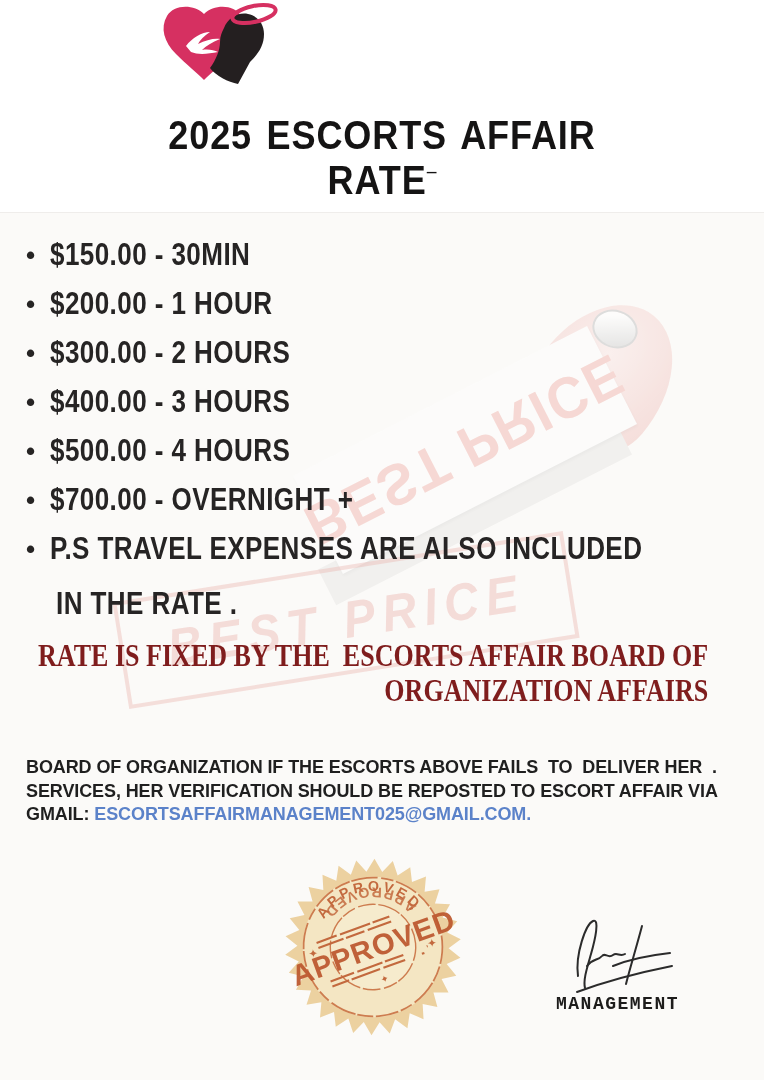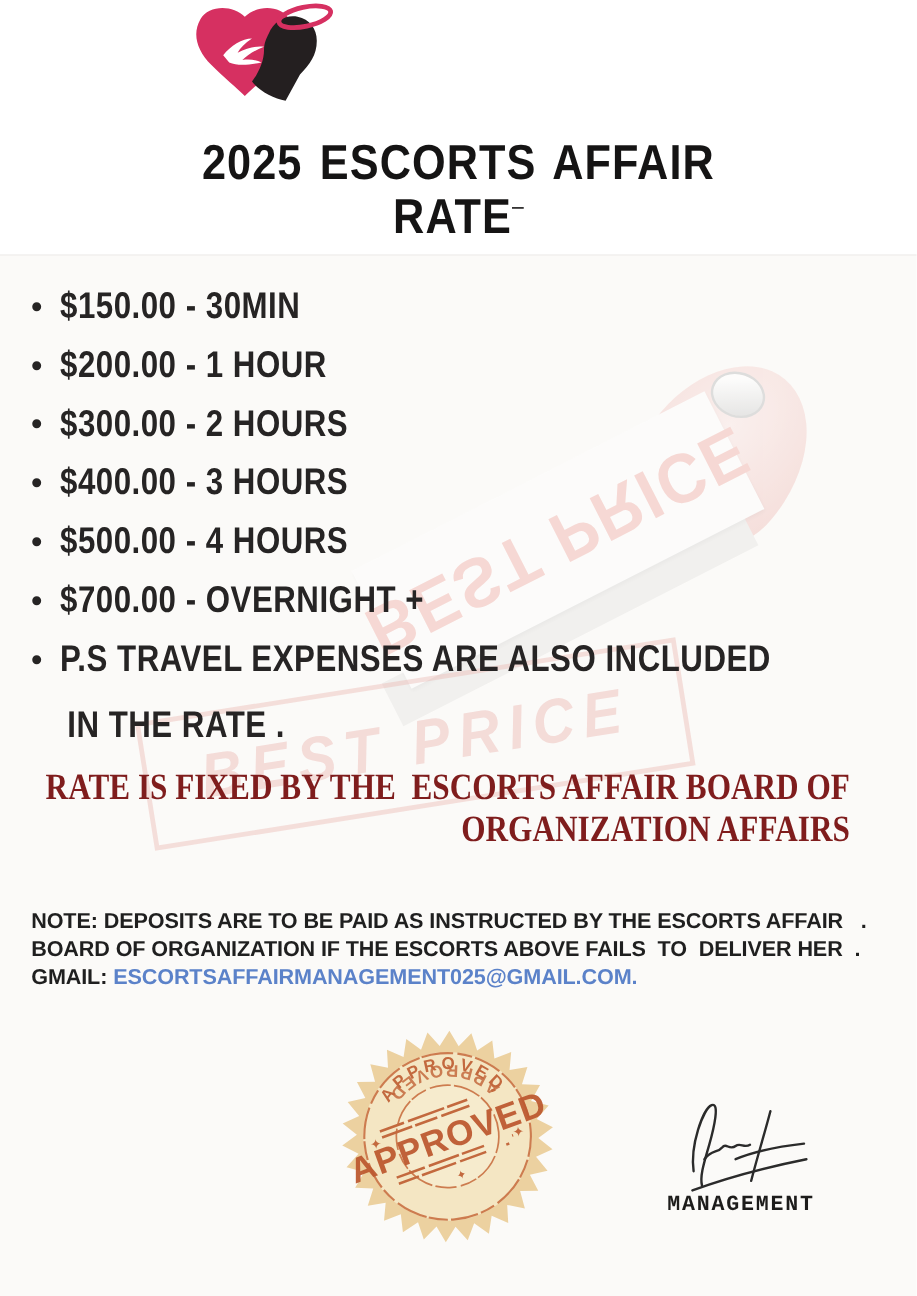--- a/index.html
+++ b/index.html
@@ -127,22 +127,22 @@
   <div class="rate-cont">
       <span class="rate-text">IN THE RATE .</span>
     </div>
 
   <div class="board">
     <div>RATE IS FIXED BY THE  ESCORTS AFFAIR BOARD OF</div>
     <div>ORGANIZATION AFFAIRS</div>
   </div>
 
   <div class="note">
-    <div>NOTE: DEPOSITS ARE TO BE PAID AS INSTRUCTED BY THE ESCORTS AFFAIR   .</div>
     <div>BOARD OF ORGANIZATION IF THE ESCORTS ABOVE FAILS  TO  DELIVER HER  .</div>
+    <div>SERVICES, HER VERIFICATION SHOULD BE REPOSTED TO ESCORT AFFAIR VIA</div>
     <div><span>GMAIL: </span><a class="email">ESCORTSAFFAIRMANAGEMENT025@GMAIL.COM.</a></div>
   </div>
 
   <svg class="seal" viewBox="0 0 200 200">
     <polygon fill="#ecd1a0" points="199.0,100.0 184.5,108.9 196.8,120.6 180.8,126.3 190.4,140.3 173.6,142.5 180.1,158.2 163.2,156.9 166.2,173.6 150.0,168.8 149.5,185.7 134.6,177.7 130.6,194.2 117.7,183.1 110.3,198.5 100.0,185.0 89.7,198.5 82.3,183.1 69.4,194.2 65.4,177.7 50.5,185.7 50.0,168.8 33.8,173.6 36.8,156.9 19.9,158.2 26.4,142.5 9.6,140.3 19.2,126.3 3.2,120.6 15.5,108.9 1.0,100.0 15.5,91.1 3.2,79.4 19.2,73.7 9.6,59.7 26.4,57.5 19.9,41.8 36.8,43.1 33.8,26.4 50.0,31.2 50.5,14.3 65.4,22.3 69.4,5.8 82.3,16.9 89.7,1.5 100.0,15.0 110.3,1.5 117.7,16.9 130.6,5.8 134.6,22.3 149.5,14.3 150.0,31.2 166.2,26.4 163.2,43.1 180.1,41.8 173.6,57.5 190.4,59.7 180.8,73.7 196.8,79.4 184.5,91.1"></polygon>
     <circle cx="100" cy="100" r="79" fill="#f4e6c3"></circle>
     <circle cx="100" cy="100" r="78" fill="none" stroke="#cd7c4f" stroke-width="2" stroke-dasharray="26 3 18 2 30 4 14 3"></circle>
     <circle cx="100" cy="100" r="48" fill="#f6ebcd"></circle>
     <circle cx="100" cy="100" r="48" fill="none" stroke="#cd7c4f" stroke-width="1.6" stroke-dasharray="20 3 26 2 16 4"></circle>
     <defs>

